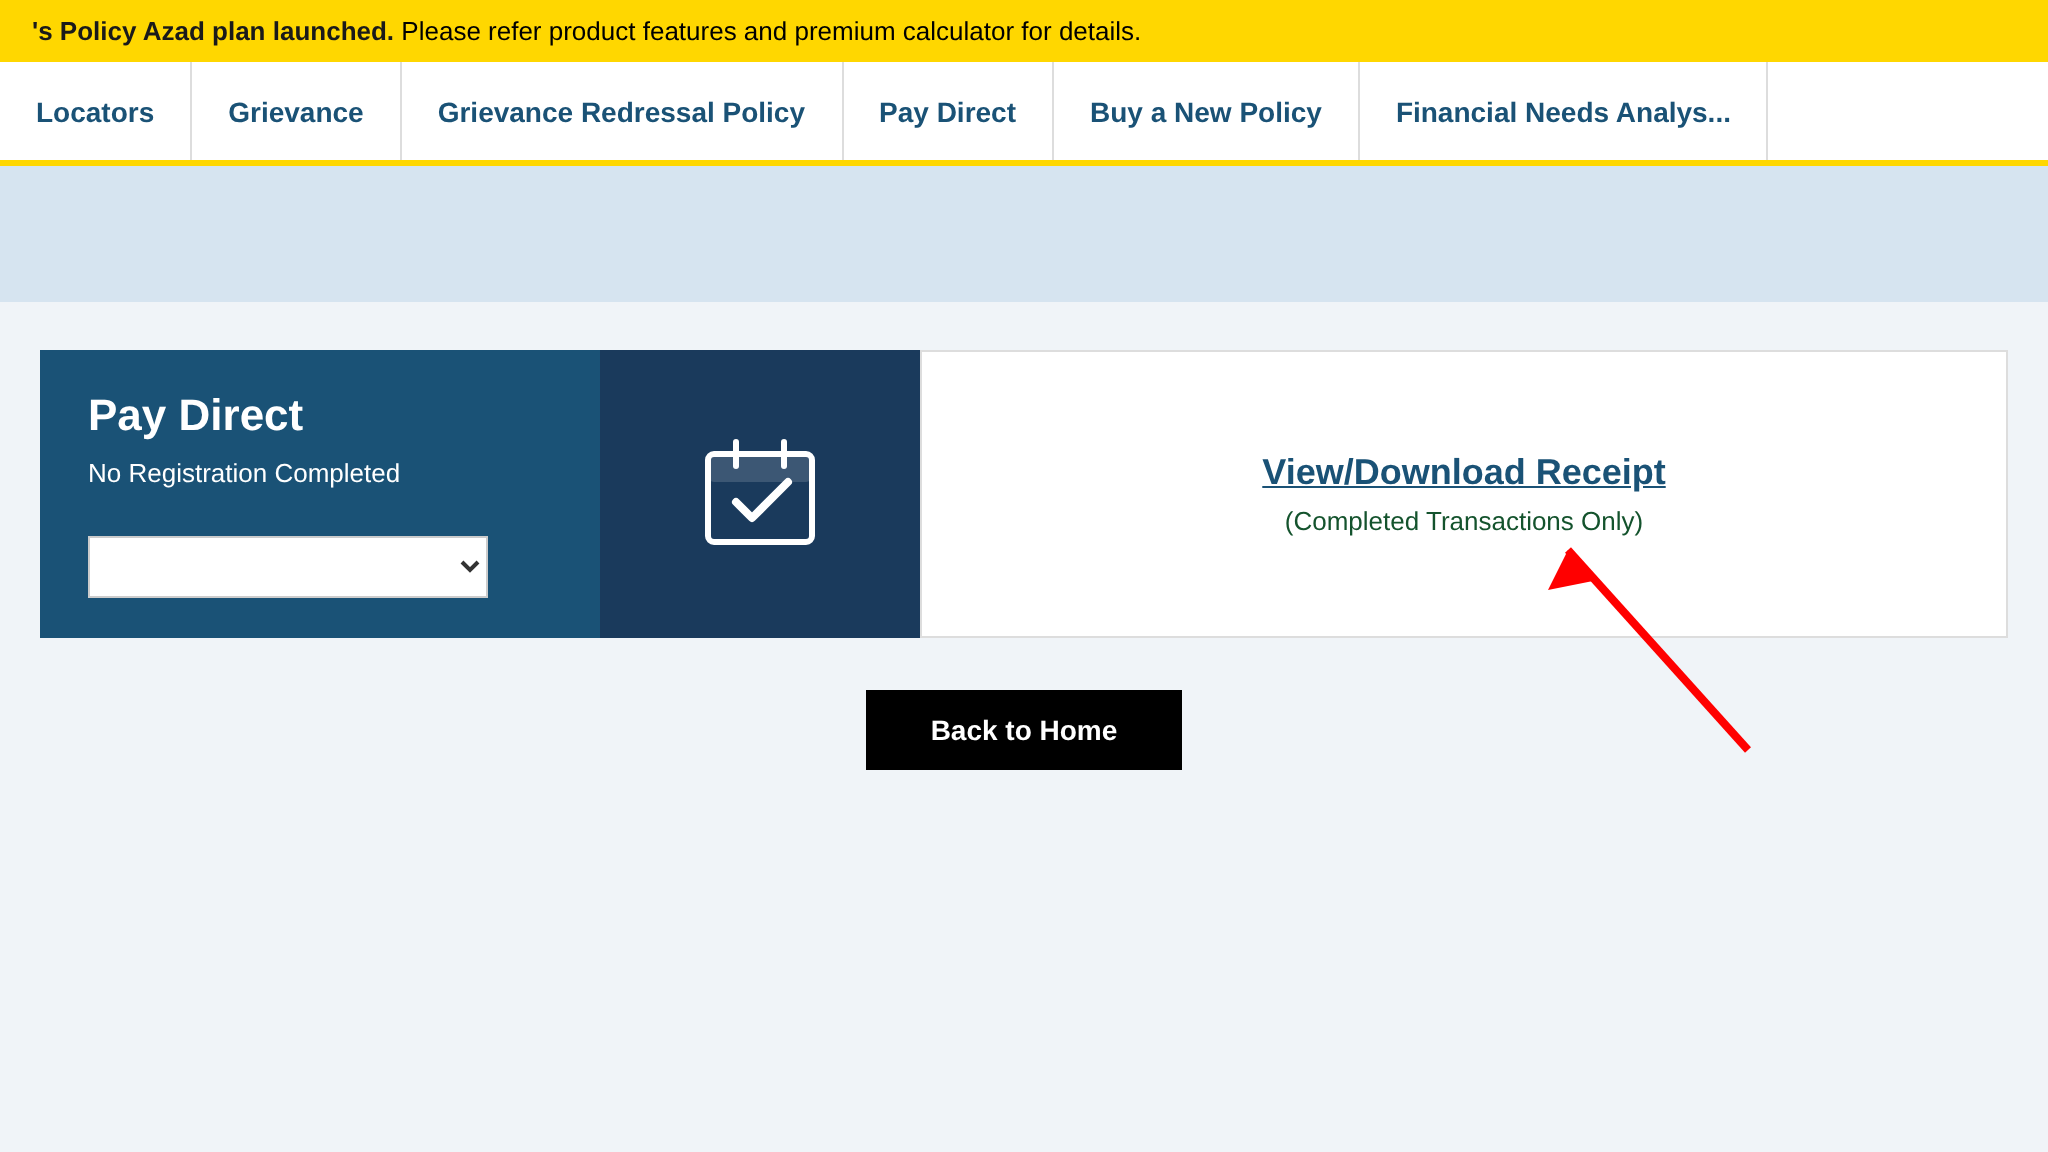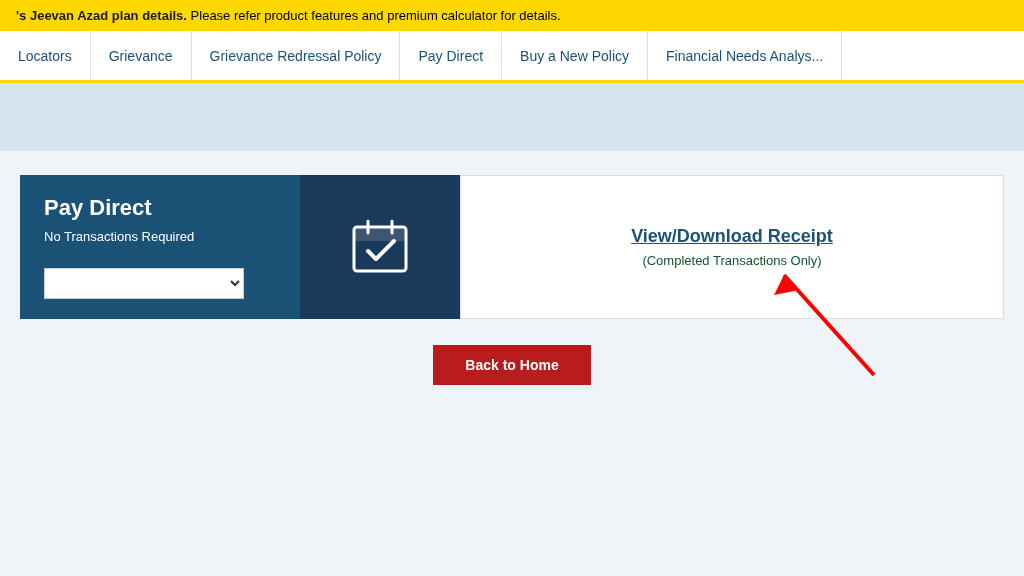--- a/index.html
+++ b/index.html
@@ -22,21 +22,21 @@
       display: flex;
       align-items: stretch;
       height: 52px;
       overflow: hidden;
     }
     .nav-item {
       display: flex;
       align-items: center;
       padding: 0 18px;
       font-size: 14px;
-      font-weight: 400;
+      font-weight: 700;
       color: #1a5276;
       border-right: 1px solid #ddd;
       cursor: pointer;
       white-space: nowrap;
       text-decoration: none;
     }
 
     
     .hero-area {
       background: #d6e4f0;
@@ -134,21 +134,21 @@
       color: #14532d;
     }
 
     
     .bottom-row {
       display: flex;
       justify-content: center;
       padding: 10px 0 20px;
     }
     .back-btn {
-      background: #b91c1c;
+      background: #000000;
       color: #fff;
       border: none;
       padding: 12px 32px;
       font-size: 14px;
       font-weight: 600;
       cursor: pointer;
     }
 
     
     .content-with-arrow {
@@ -159,21 +159,21 @@
       right: 80px;
       top: 80px;
       pointer-events: none;
       z-index: 10;
     }
   </style>
 </head>
 <body>
 
 <div class="announcement-bar">
-  <strong>'s Jeevan Azad plan details.</strong>
+  <strong>'s Policy Azad plan launched.</strong>
   <span> Please refer product features and premium calculator for details.</span>
 </div>
 
 <nav class="nav-bar">
   <a class="nav-item">Locators</a>
   <a class="nav-item">Grievance</a>
   <a class="nav-item">Grievance Redressal Policy</a>
   <a class="nav-item">Pay Direct</a>
   <a class="nav-item">Buy a New Policy</a>
   <a class="nav-item">Financial Needs Analys...</a>
@@ -182,21 +182,21 @@
 <div class="hero-area"></div>
 
 <div class="main-content">
 
   <div class="content-with-arrow">
 
     <div class="cards-row">
 
       <div class="pay-direct-card">
         <div class="card-title">Pay Direct</div>
-        <div class="card-subtitle">No Transactions Required</div>
+        <div class="card-subtitle">No Registration Completed</div>
         <div class="dropdown-wrapper">
           <select>
             <option value=""></option>
           </select>
         </div>
       </div>
 
       <div class="calendar-card">
         <div class="calendar-icon-wrapper">
           <svg class="calendar-svg" viewBox="0 0 64 64" fill="none" xmlns="http://www.w3.org/2000/svg">

